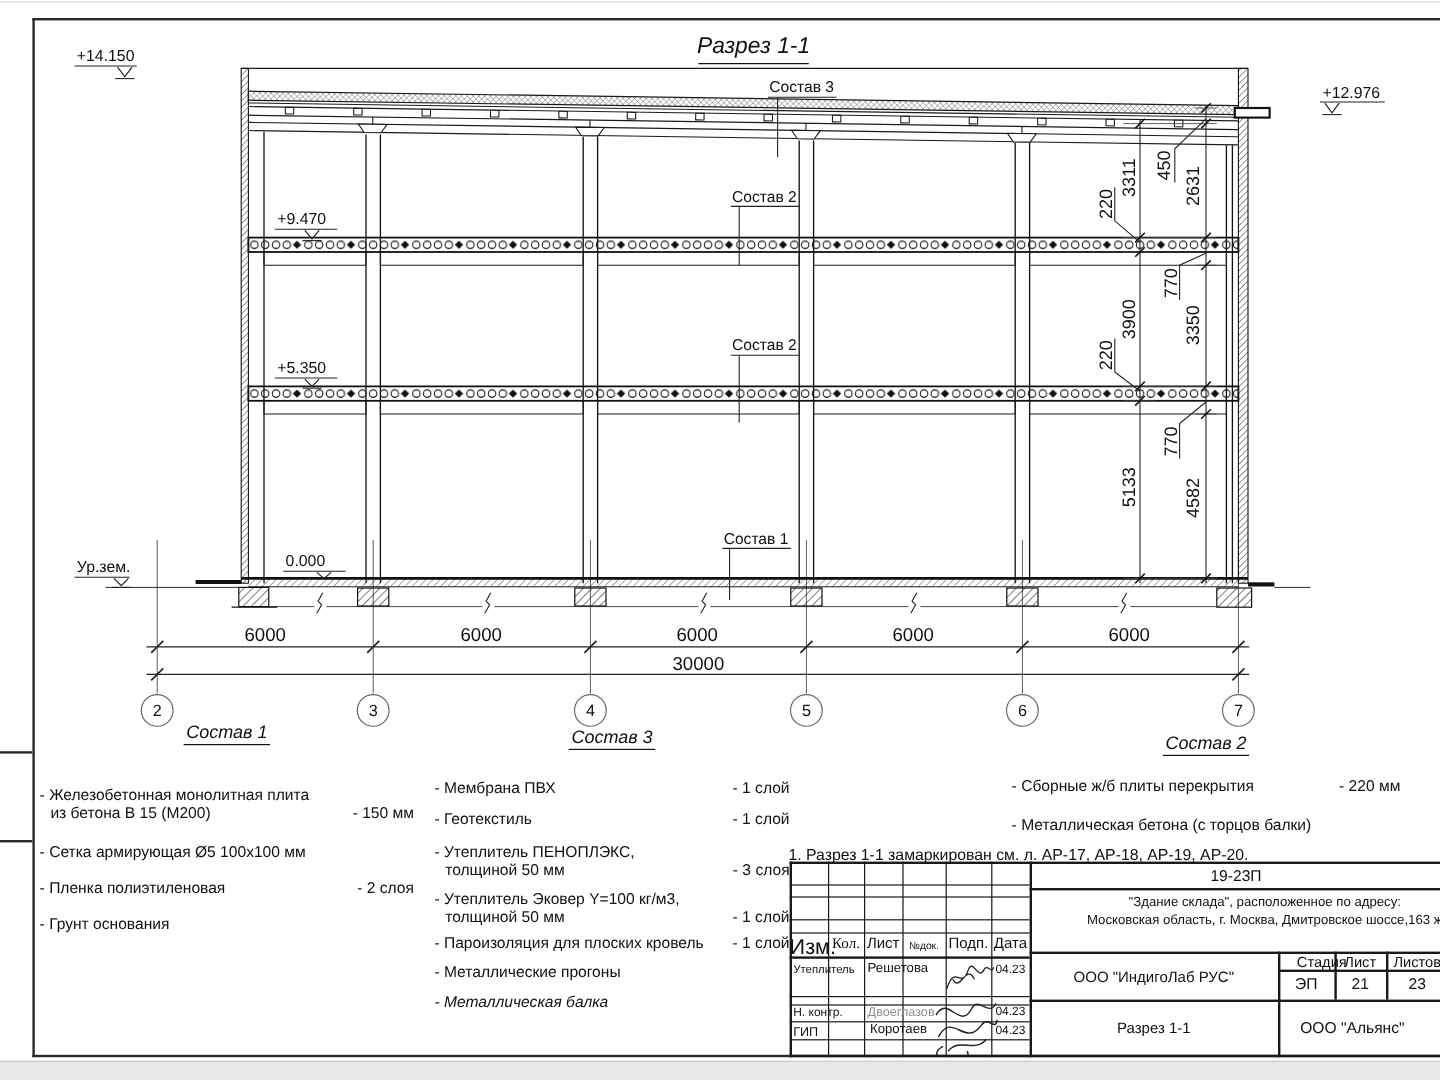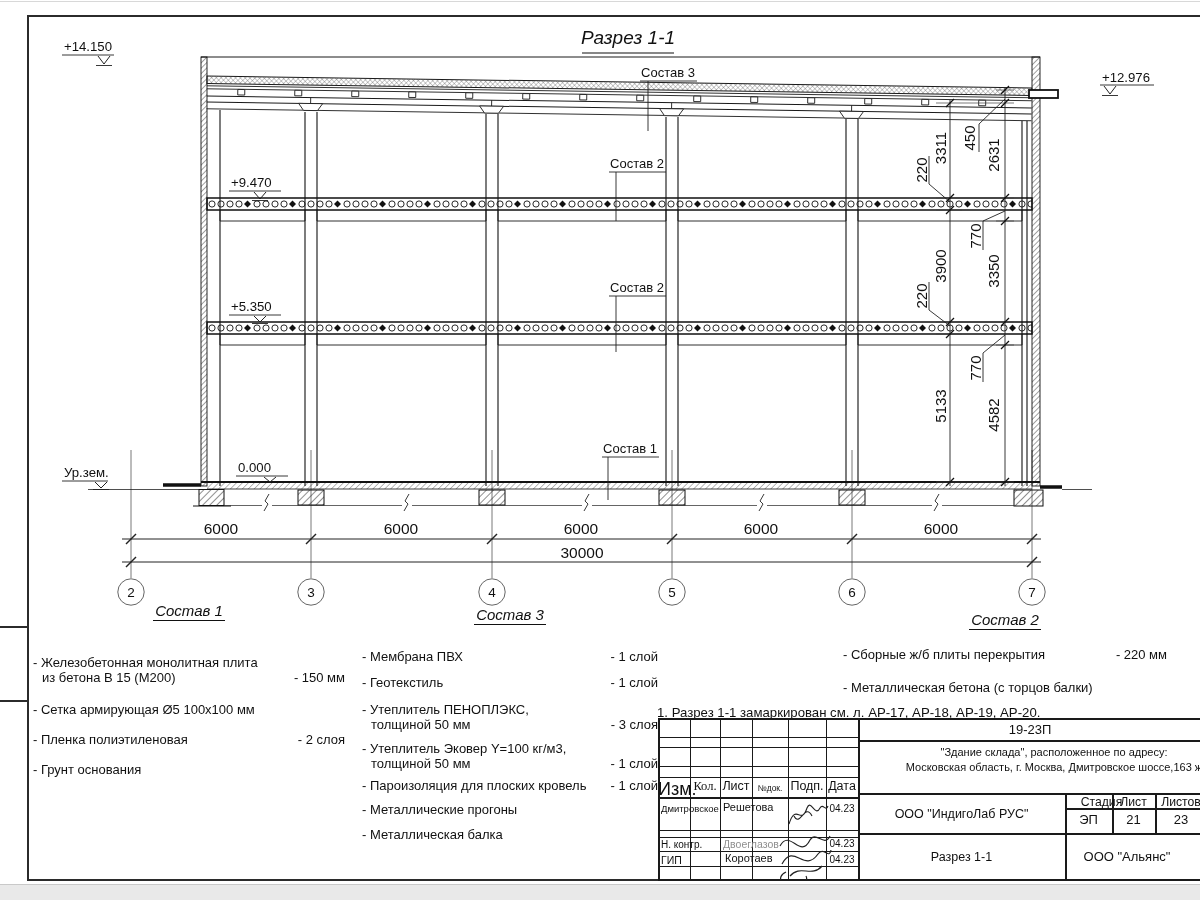--- a/index.html
+++ b/index.html
@@ -396,21 +396,21 @@
     <div class="mat-val">- 1 слой</div>
   </div>
   <div class="mat-row" style="margin-top:6px;">
     <div class="mat-name">- Пароизоляция для плоских кровель</div>
     <div class="mat-val">- 1 слой</div>
   </div>
   <div class="mat-row" style="margin-top:9px;">
     <div class="mat-name">- Металлические прогоны</div>
     <div class="mat-val"></div>
   </div>
-  <div class="mat-row" style="margin-top:9px;">
+  <div class="mat-row" style="margin-top:9px;font-style:italic;">
     <div class="mat-name">- Металлическая балка</div>
     <div class="mat-val"></div>
   </div>
 </div>
 
 <div class="mat-list" style="left:843px;top:612px;width:324px;">
   <div class="mat-title"><span>Состав 2</span></div>
   <div class="mat-row" style="margin-top:19px;">
     <div class="mat-name">- Сборные ж/б плиты перекрытия</div>
     <div class="mat-val">- 220 мм</div>
@@ -452,21 +452,21 @@
   <div class="tbl" style="left:200px;top:115px;width:344px;height:1.5px;"></div>
   <div class="tbl" style="left:0;top:161px;width:544px;height:2px;"></div>
 
   <div class="tbt" style="left:0;top:61px;width:32px;font-size:18px;">Изм.</div>
   <div class="tbt" style="left:32px;top:61px;width:30px;font-size:12.5px;font-family:Liberation Serif, serif;">Кол.</div>
   <div class="tbt" style="left:62px;top:61px;width:32px;font-size:12.5px;">Лист</div>
   <div class="tbt" style="left:94px;top:65px;width:36px;font-size:8.5px;">№док.</div>
   <div class="tbt" style="left:130px;top:61px;width:38px;font-size:12.5px;">Подп.</div>
   <div class="tbt" style="left:168px;top:61px;width:32px;font-size:12.5px;">Дата</div>
 
-  <div class="tbt left-align" style="left:3px;top:85px;width:60px;font-size:9.5px;">Дмитровское</div>
+  <div class="tbt left-align" style="left:3px;top:85px;width:60px;font-size:9.5px;">Утеплитель</div>
   <div class="tbt left-align" style="left:65px;top:83px;width:64px;font-size:11px;">Решетова</div>
   <div class="tbt" style="left:168px;top:85px;width:32px;font-size:10px;">04.23</div>
   <div class="tbt left-align" style="left:3px;top:121px;width:60px;font-size:10px;">Н. контр.</div>
   <div class="tbt left-align gray" style="left:65px;top:120px;width:64px;font-size:10.5px;">Двоеглазов</div>
   <div class="tbt" style="left:168px;top:120px;width:32px;font-size:10px;">04.23</div>
   <div class="tbt left-align" style="left:3px;top:136px;width:60px;font-size:10.5px;">ГИП</div>
   <div class="tbt left-align" style="left:67px;top:134px;width:64px;font-size:11px;">Коротаев</div>
   <div class="tbt" style="left:168px;top:136px;width:32px;font-size:10px;">04.23</div>
 
   <svg class="abs" style="left:128px;top:80px;" width="44" height="32" viewBox="0 0 44 32">

